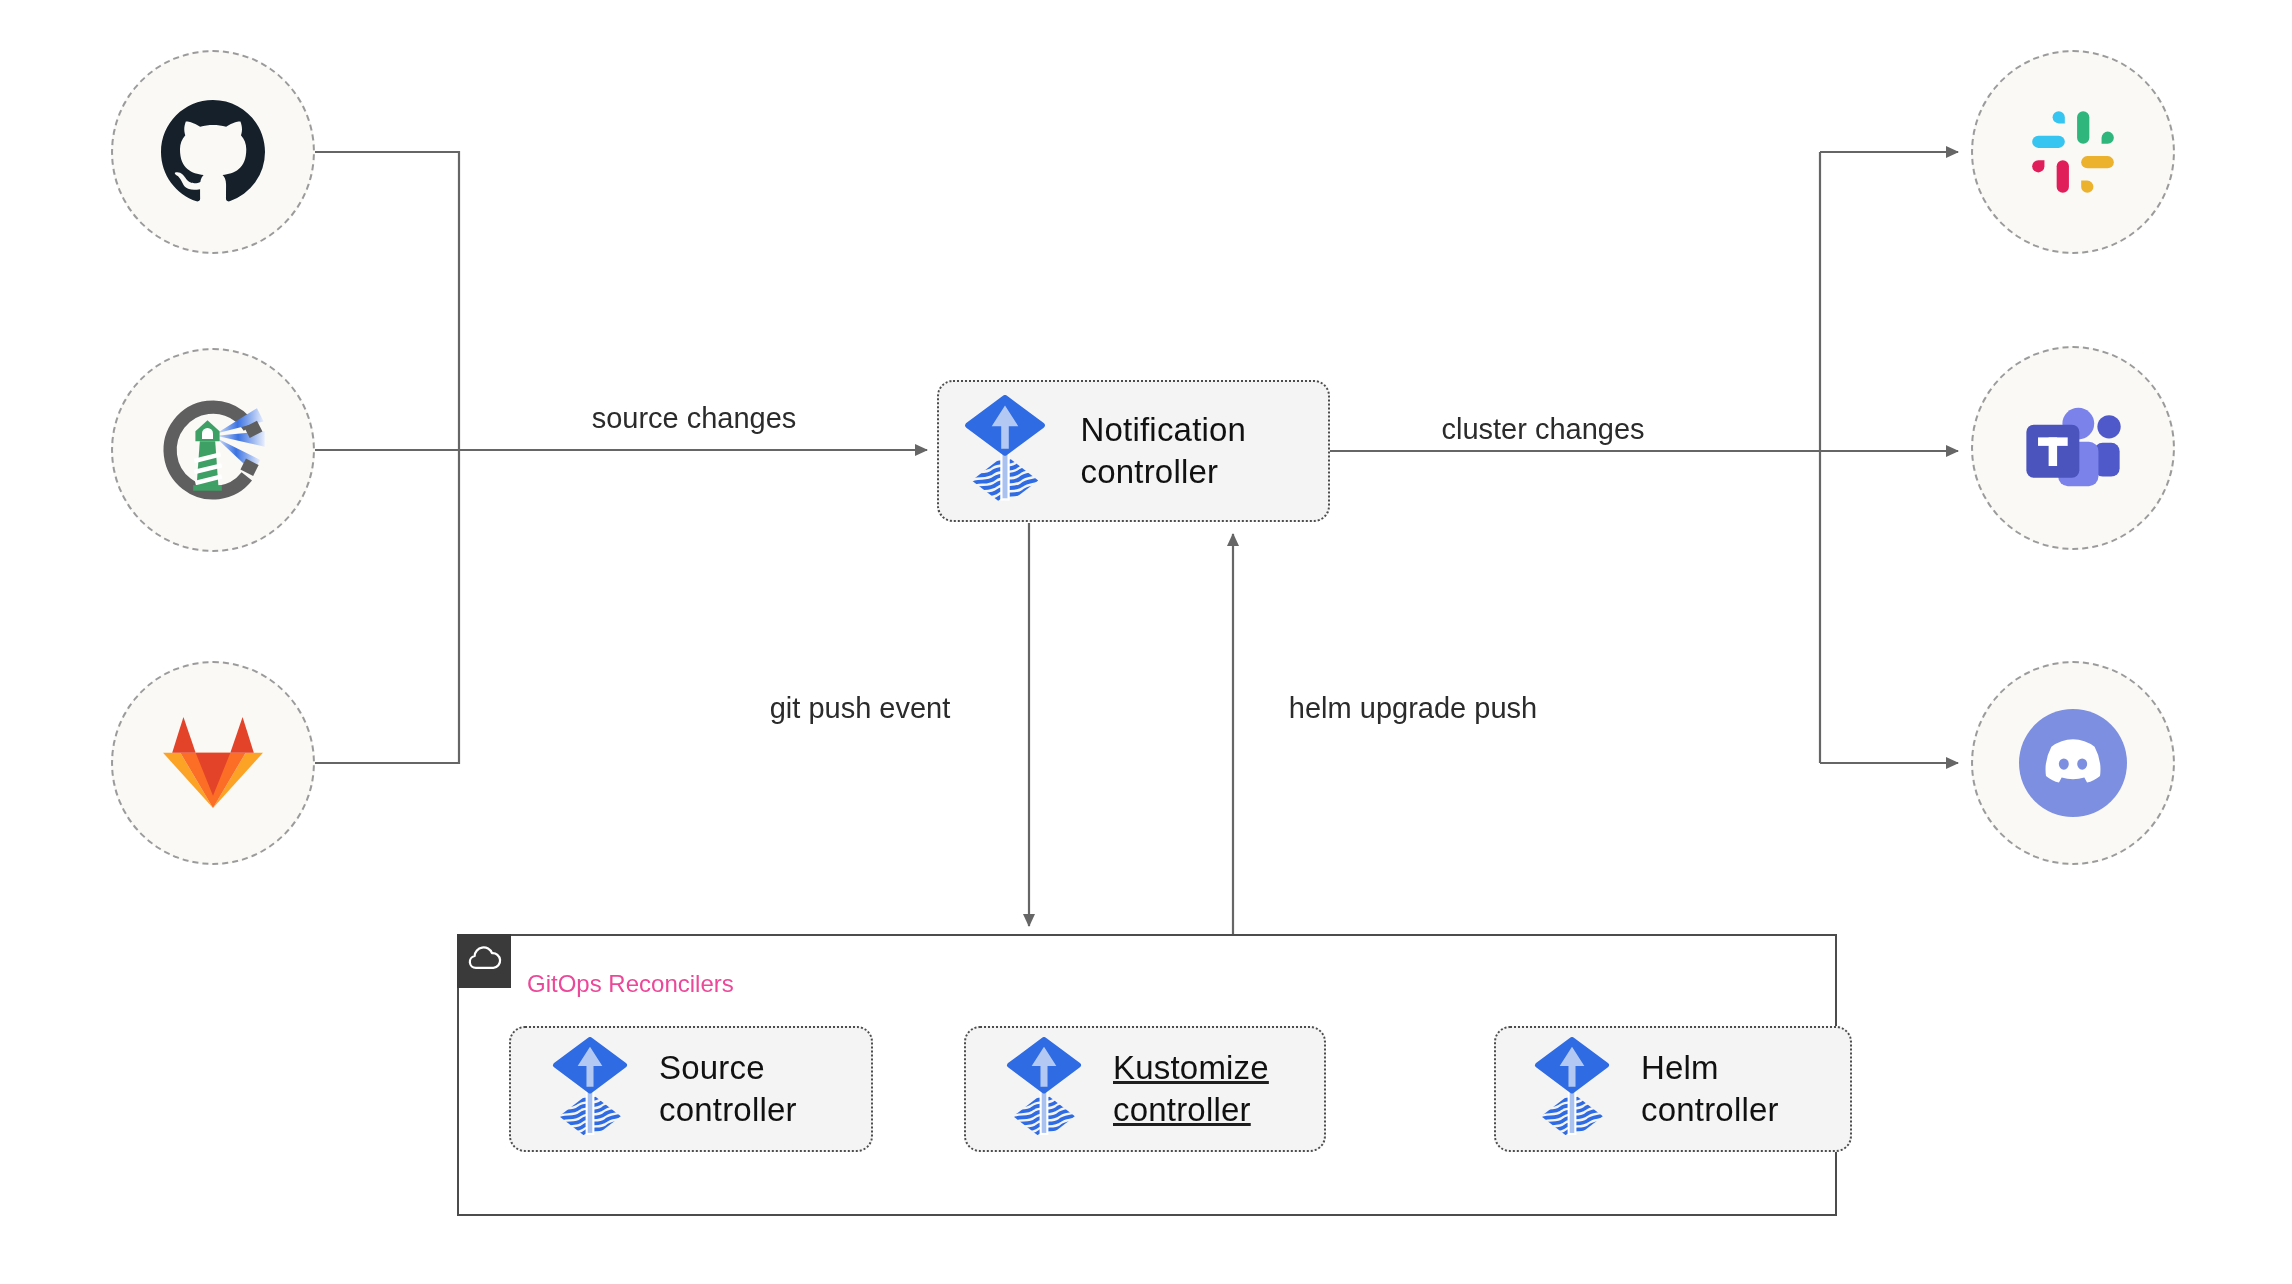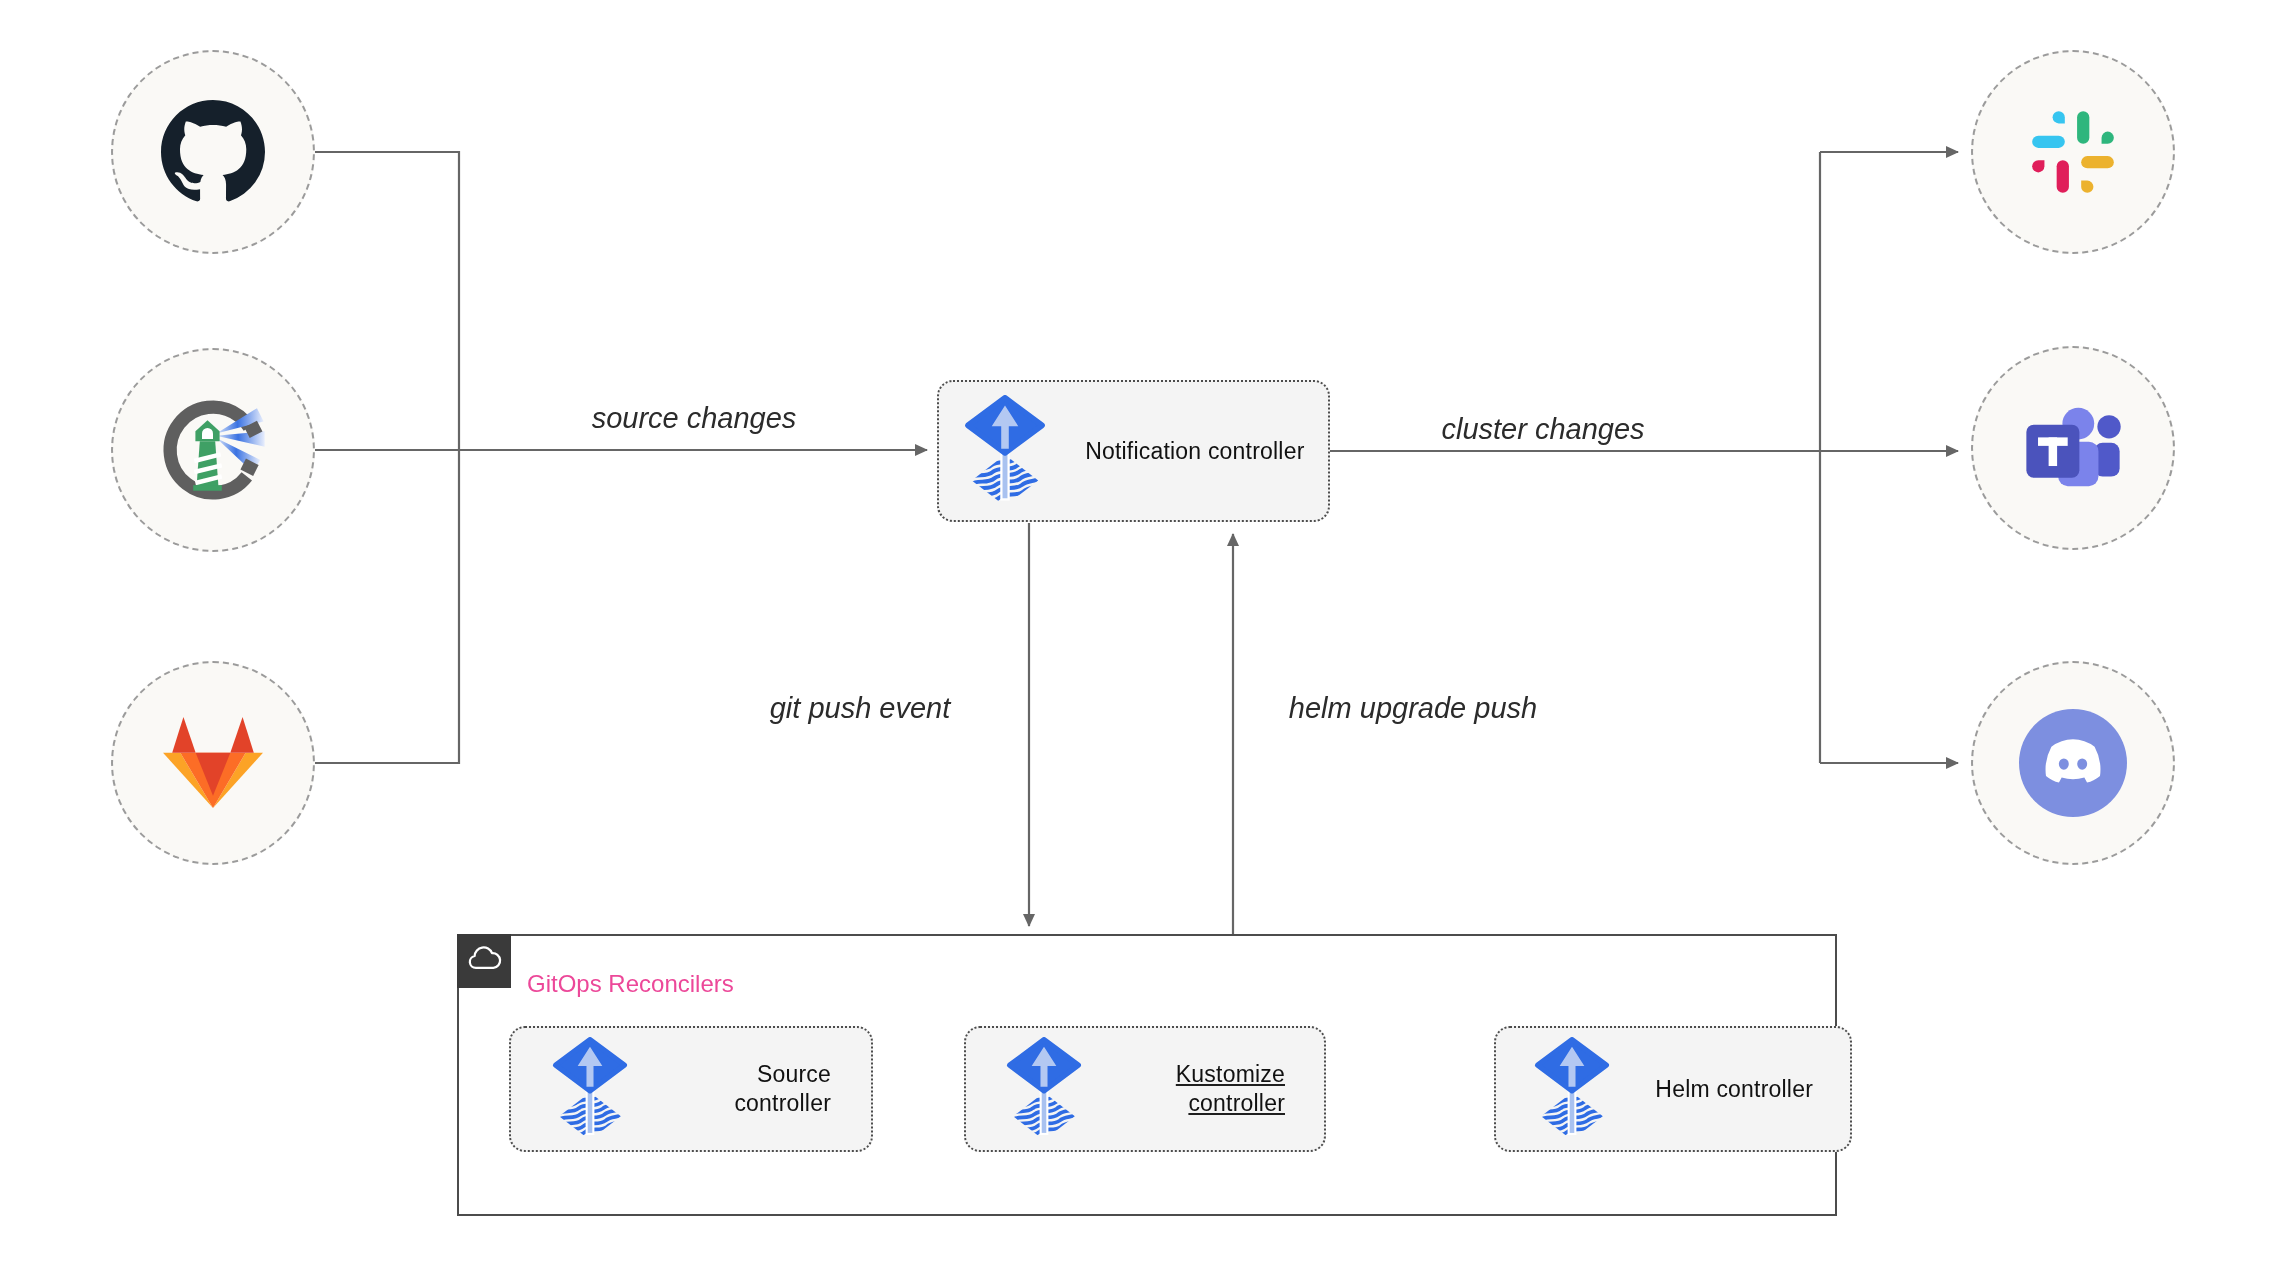--- a/index.html
+++ b/index.html
@@ -18,38 +18,38 @@
     display:flex;align-items:center;justify-content:center;
   }
   
   .node{
     position:absolute;box-sizing:border-box;background:var(--node-fill,#f4f4f4);
     border:2px dotted var(--node-border,#4c4c4c);border-radius:16px;
     display:flex;align-items:center;justify-content:center;gap:34px;
   }
   .node .flux{flex:0 0 auto;}
   .node-label{
-    text-align:right;font-size:23px;line-height:1.26;color:#111;letter-spacing:.2px;
+    text-align:left;font-size:33px;line-height:1.26;color:#111;letter-spacing:.2px;
   }
   .nl-wide{width:224px;}
   .nl-narrow{width:172px;}
   
   .group-box{
     position:absolute;box-sizing:border-box;background:#ffffff;
     border:2px solid var(--group-border,#4c4c4c);
   }
   .group-badge{
     position:absolute;width:54px;height:54px;background:var(--badge-bg,#3a3a3a);
     display:flex;align-items:center;justify-content:center;
   }
   .group-title{
     position:absolute;font-size:24px;color:#ec4899;white-space:nowrap;margin-top:24px;
   }
   .edge-label{
-    position:absolute;transform:translateX(-50%);font-size:29px;color:#2b2b2b;white-space:nowrap;font-style:italic;
+    position:absolute;transform:translateX(-50%);font-size:29px;color:#2b2b2b;white-space:nowrap;
   }
   .hidden-defs{position:absolute;width:0;height:0;overflow:hidden;}
 </style>
 </head>
 <body>
 
 <div class="canvas">
 
   <svg class="hidden-defs" aria-hidden="true">
     <defs>

